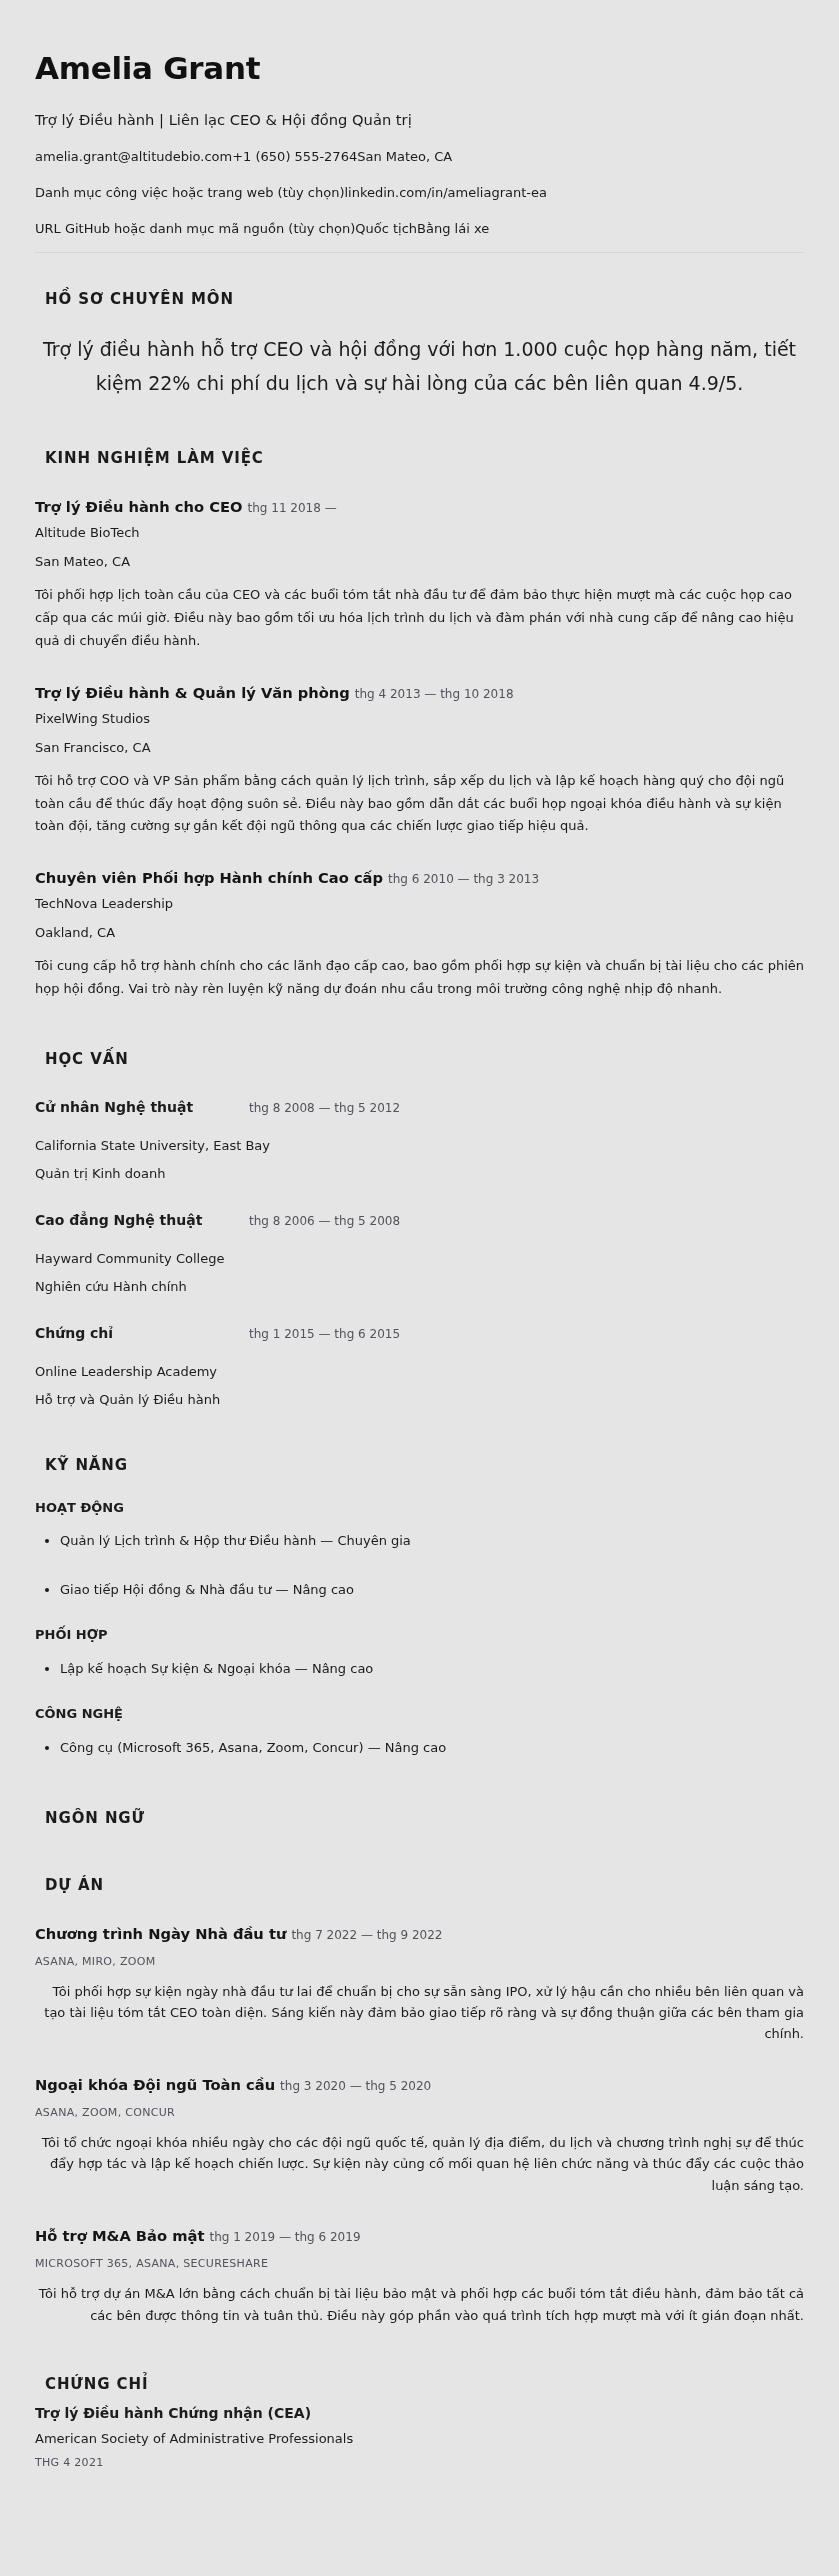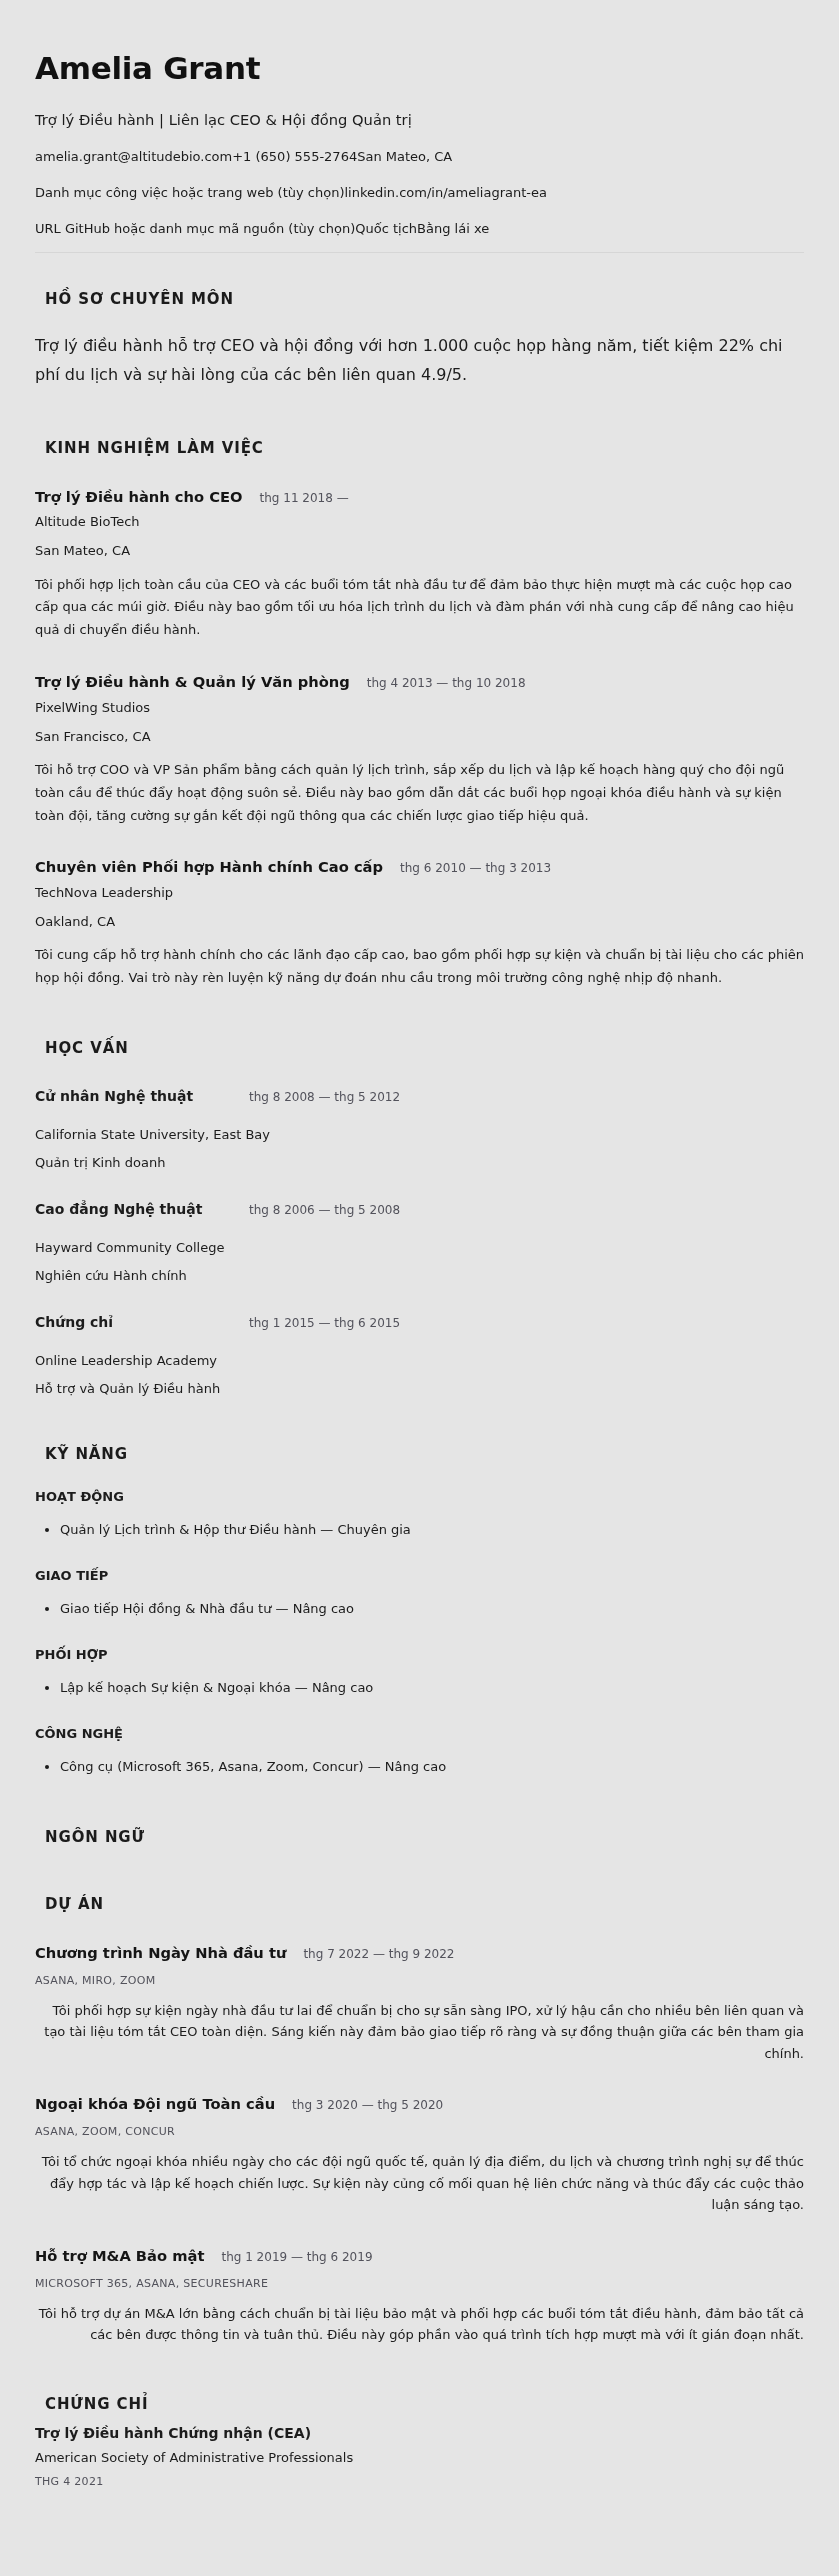--- a/index.html
+++ b/index.html
@@ -29,24 +29,24 @@
   }
   .section { margin-top: 49px; }
   .section--profile { margin-top: 37px; }
   .sec-h {
     font-size: 15px;
     font-weight: 700;
     letter-spacing: 0.9px;
     color: #1b1b1b;
     margin: 10px;
   }
-  .profile-text { margin-top: 24px; font-size: 16px; line-height: 1.8; max-width: 770px; }
+  .profile-text { margin-top: 24px; font-size: 19px; line-height: 1.8; max-width: 770px; text-align: center; }
 
   .entry { margin-top: 31px; }
-  .entry-head { display: flex; align-items: baseline; gap: 17px; }
+  .entry-head { display: flex; align-items: baseline; gap: 5px; }
   .entry-title { font-size: 14.7px; font-weight: 700; color: #151515; }
   .entry-date { font-size: 12px; color: #52525b; white-space: nowrap; }
   .entry-company { margin-top: 9.8px; font-size: 13px; }
   .entry-location { margin-top: 14px; font-size: 13px; }
   .entry-desc { margin-top: 15.3px; font-size: 13px; line-height: 1.75; max-width: 770px; }
 
   .edu-head { display: flex; align-items: baseline; }
   .edu-degree { font-size: 14px; font-weight: 700; min-width: 214px; }
   .edu-school { margin-top: 23px; font-size: 13px; }
   .edu-field { margin-top: 13px; font-size: 13px; }
@@ -160,21 +160,20 @@
     <h2 class="sec-h">KỸ NĂNG</h2>
 
     <div class="skill-group">
       <h3 class="skill-group-name">HOẠT ĐỘNG</h3>
       <ul class="dotted">
         <li>Quản lý Lịch trình &amp; Hộp thư Điều hành — Chuyên gia</li>
       </ul>
     </div>
 
     <div class="skill-group">
-      <h3 class="skill-group-name">GIAO TIẾP</h3>
       <ul class="dotted">
         <li>Giao tiếp Hội đồng &amp; Nhà đầu tư — Nâng cao</li>
       </ul>
     </div>
 
     <div class="skill-group">
       <h3 class="skill-group-name">PHỐI HỢP</h3>
       <ul class="dotted">
         <li>Lập kế hoạch Sự kiện &amp; Ngoại khóa — Nâng cao</li>
       </ul>

